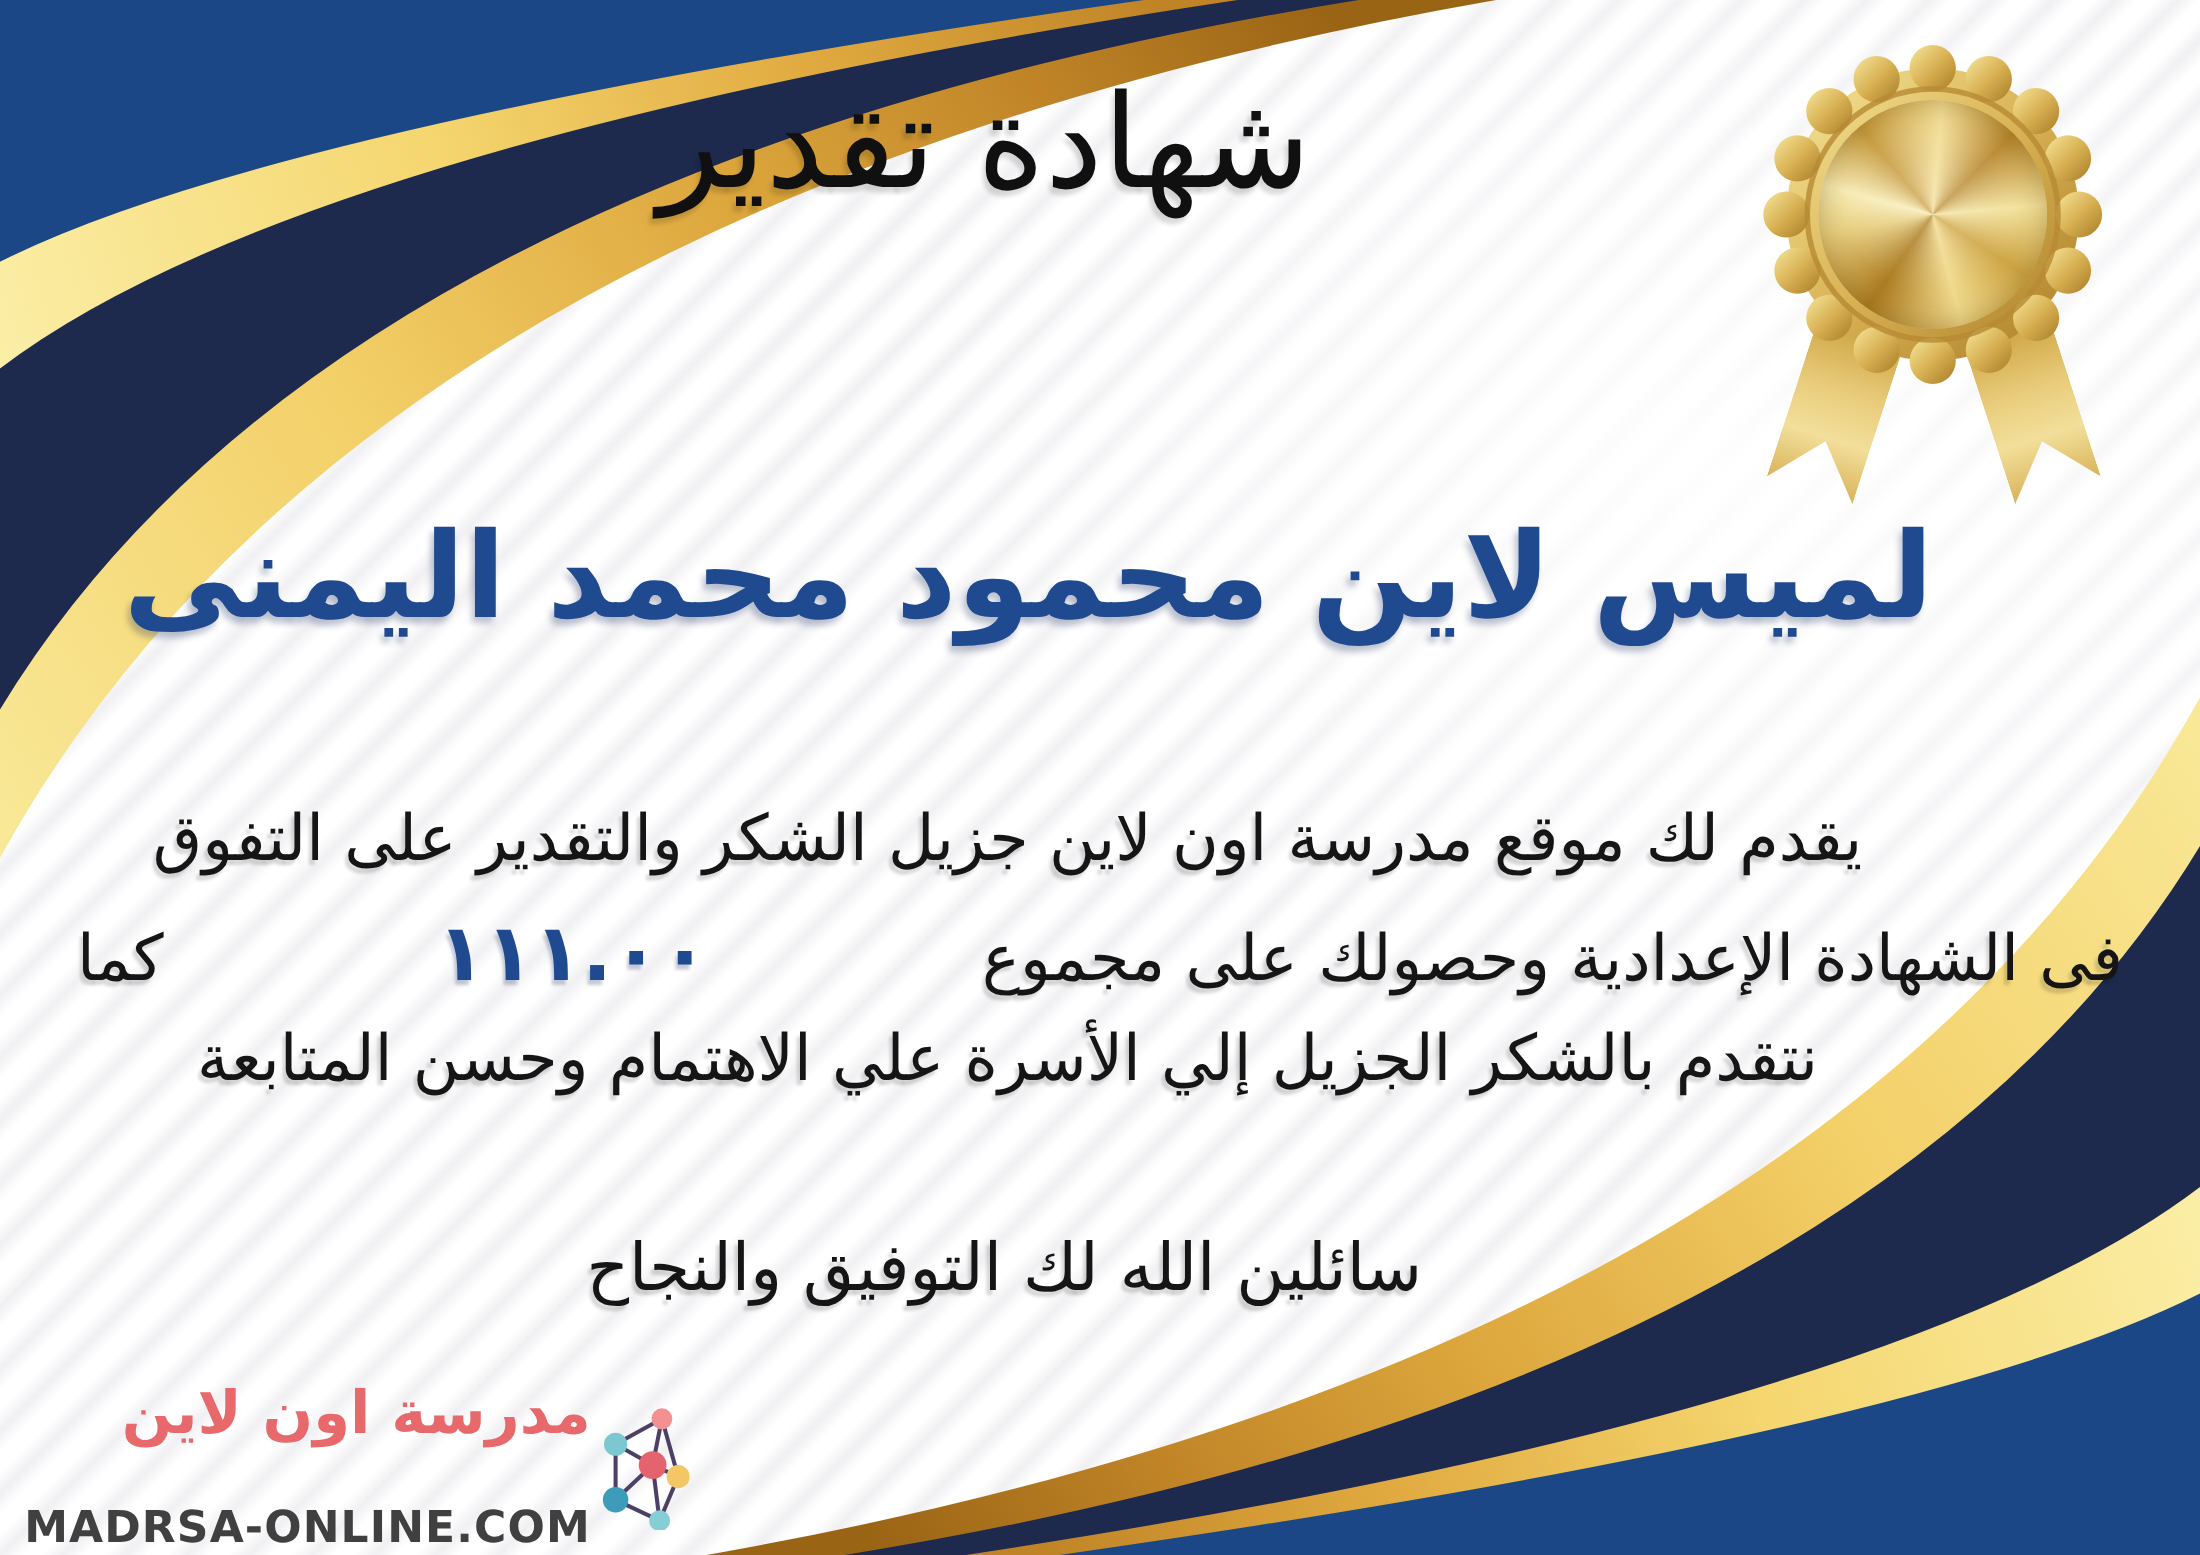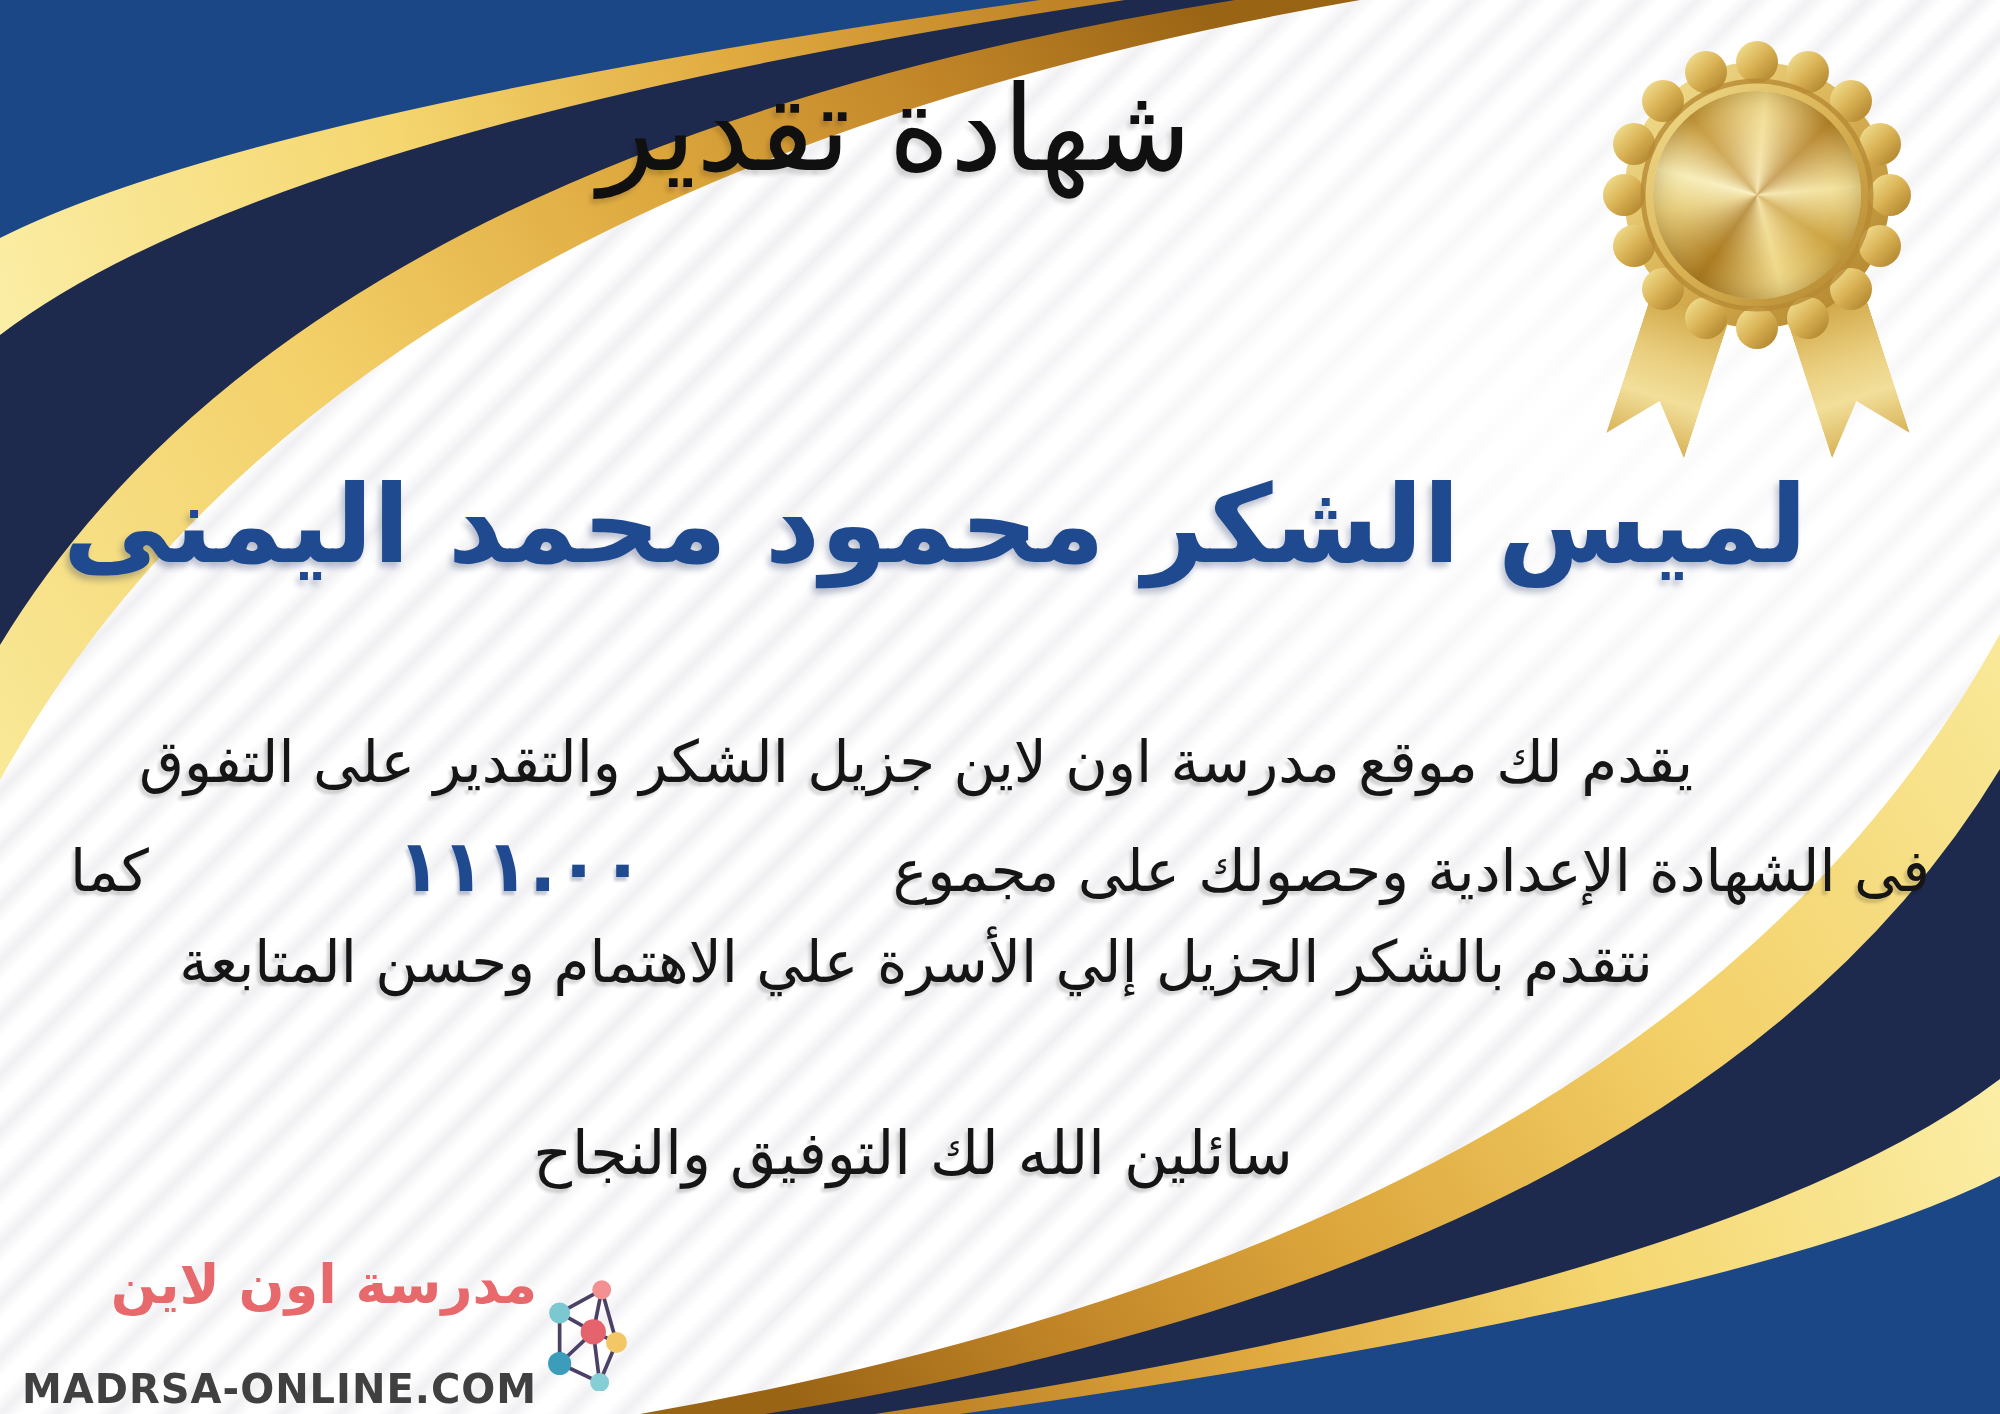--- a/index.html
+++ b/index.html
@@ -122,21 +122,21 @@
       <circle cx="157" cy="157" r="114" fill="none" stroke="#b68a33" stroke-width="5" opacity="0.8"></circle>
     </svg>
     <div class="medal-face"></div>
   </div>
 
   <div class="title-row">
     <span class="title">شهادة تقدير</span>
   </div>
 
   <div class="name-row">
-    <span class="name">لميس الشكر محمود محمد اليمنى</span>
+    <span class="name">لميس لاين محمود محمد اليمنى</span>
   </div>
 
   <div class="body-line l1">يقدم لك موقع مدرسة اون لاين جزيل الشكر والتقدير على التفوق</div>
 
   <div class="body-line l2">
     <span>فى الشهادة الإعدادية وحصولك على مجموع</span>
     <span class="score">١١١.٠٠</span>
     <span>كما</span>
   </div>
 

